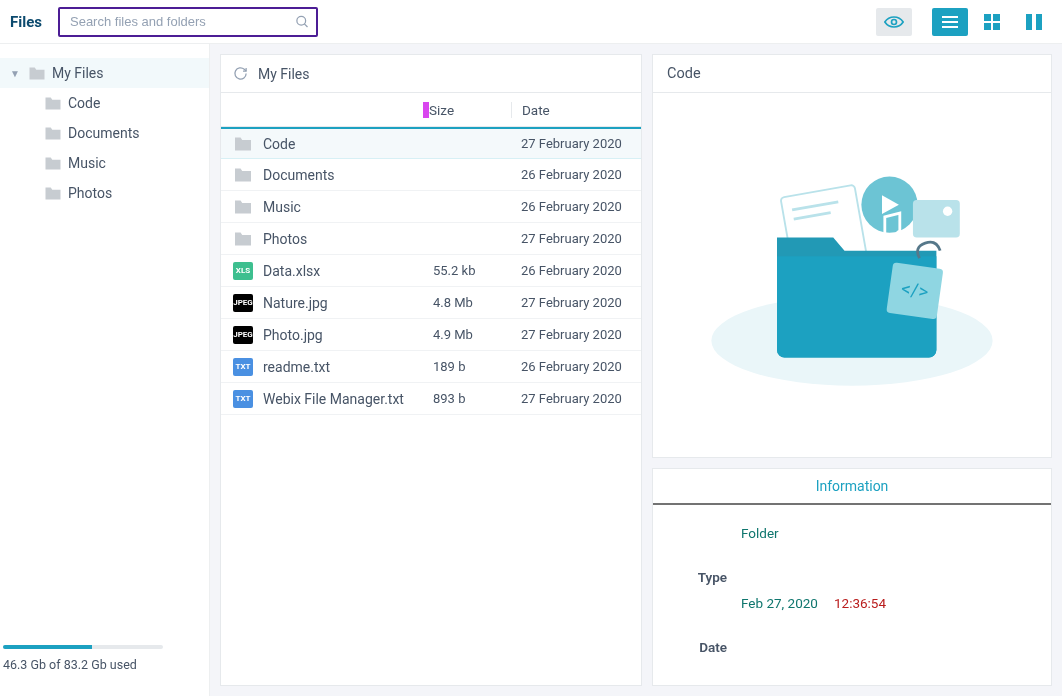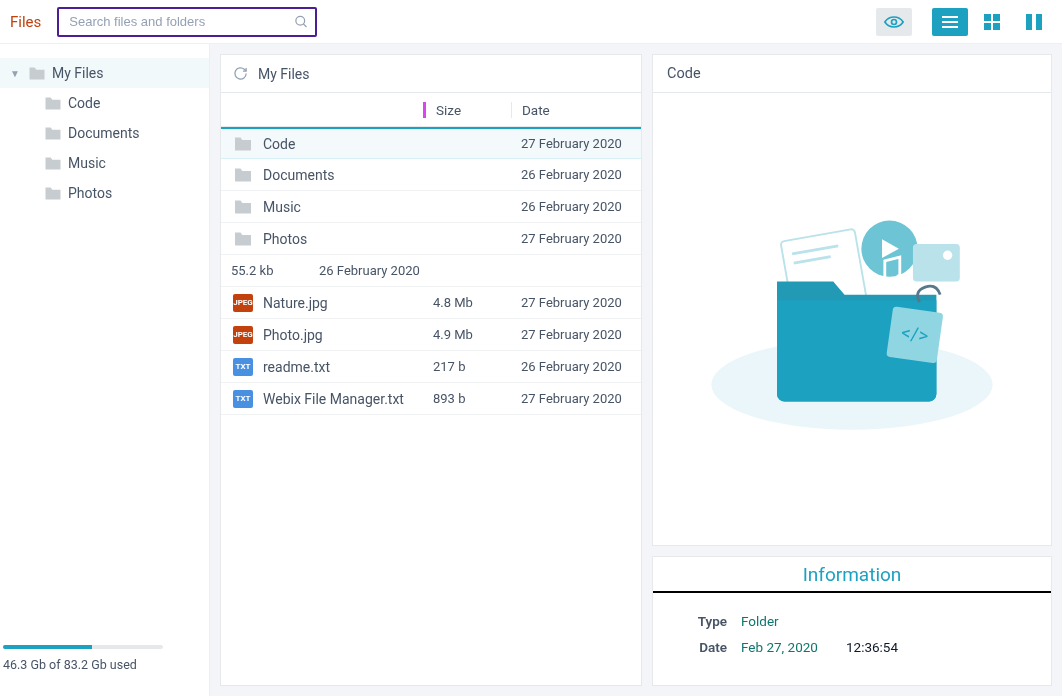--- a/index.html
+++ b/index.html
@@ -1,21 +1,21 @@
 <!DOCTYPE html>
 <html><head>
 <meta charset="utf-8">
 <style>
 * { box-sizing: border-box; margin: 0; padding: 0; }
 body { font-family: -apple-system, BlinkMacSystemFont, "Segoe UI", Roboto, Arial, sans-serif; font-size: 14px; color: #475466; background: #f4f5f9; }
 .app { width: 1062px; height: 696px; display: flex; flex-direction: column; background: #fff; }
 
 
 .topbar { height: 44px; display: flex; align-items: center; padding: 0 10px; gap: 10px; border-bottom: 1px solid #edeff0; }
-.app-title { font-size: 15px; font-weight: 400; color: #c2410c; padding: 0 6px 0 0; }
+.app-title { font-size: 15px; font-weight: 700; color: #0c4a6e; padding: 0 6px 0 0; }
 .search-wrap { position: relative; width: 260px; }
 .search-input { width: 100%; height: 30px; padding: 0 30px 0 10px; border: 2px solid #4c1d95; border-radius: 2px; font-size: 13px; color: #475466; background: #fff; }
 .search-input::placeholder { color: #94a1b3; }
 .search-icon { position: absolute; right: 8px; top: 50%; transform: translateY(-50%); color: #94a1b3; }
 .topbar-spacer { flex: 1; }
 .viewbtns { display: flex; gap: 6px; }
 .vbtn { width: 36px; height: 28px; display: flex; align-items: center; justify-content: center; border-radius: 2px; cursor: pointer; background: #fff; color: #94a1b3; }
 .vbtn.preview { background: #e6e9ec; color: #1ca1c1; margin-right: 14px; }
 .vbtn.active { background: #1ca1c1; color: #fff; }
 
@@ -40,47 +40,47 @@
 .main { flex: 1; display: flex; gap: 10px; padding: 10px; min-width: 0; background: #f4f5f9; }
 
 
 .panel { background: #fff; border: 1px solid #e6e9ec; display: flex; flex-direction: column; }
 .list-panel { flex: 1; min-width: 0; }
 .panel-header { height: 38px; display: flex; align-items: center; padding: 0 12px; gap: 10px; border-bottom: 1px solid #e6e9ec; }
 .refresh-icon { color: #94a1b3; cursor: pointer; }
 .panel-title { font-size: 14px; color: #475466; }
 .table-head { display: flex; height: 34px; align-items: center; border-bottom: 1px solid #e6e9ec; color: #475466; font-size: 13.5px; }
 .col-name { flex: 1; padding-left: 12px; }
-.col-size { width: 88px; border-left: 3px solid #d946ef; padding-left: 10px; }
+.col-size { width: 88px; border-left: 6px solid #d946ef; }
 .col-date { width: 130px; border-left: 1px solid #e6e9ec; padding-left: 10px; }
 .table-body { flex: 1; overflow: auto; }
 .row { display: flex; height: 32px; align-items: center; border-bottom: 1px solid #f0f2f4; cursor: pointer; }
 .row.selected { background: #f4f9fb; border-top: 2px solid #1ca1c1; border-bottom: 1px solid #d7f0f5; }
 .row .cell-name { flex: 1; display: flex; align-items: center; gap: 10px; padding-left: 12px; color: #475466; }
 .row .cell-size { width: 88px; padding-left: 10px; color: #475466; font-size: 13px; }
 .row .cell-date { width: 130px; padding-left: 10px; color: #475466; font-size: 13px; }
 .fileicon { width: 20px; height: 18px; display: inline-flex; align-items: center; justify-content: center; border-radius: 2px; font-size: 8px; font-weight: 700; color: #fff; }
 .fi-folder { color: #c7ccd1; }
 .fi-xls { background: #3dbf8f; }
-.fi-jpeg { background: #c2410c; }
+.fi-jpeg { background: #000000; }
 .fi-txt { background: #4a90e2; }
 
 
 .right-col { width: 400px; display: flex; flex-direction: column; gap: 10px; }
 .detail-panel { flex: 1; }
 .detail-title { height: 38px; display: flex; align-items: center; padding: 0 14px; font-size: 14.5px; color: #475466; border-bottom: 1px solid #e6e9ec; }
 .detail-body { flex: 1; display: flex; align-items: center; justify-content: center; padding: 20px; }
 .folder-illus { width: 300px; height: 250px; }
 .info-panel { }
-.info-tab { height: 36px; display: flex; align-items: center; justify-content: center; color: #1ca1c1; font-size: 19px; border-bottom: 2px solid #000000; }
+.info-tab { height: 36px; display: flex; align-items: center; justify-content: center; color: #1ca1c1; font-size: 14px; border-bottom: 2px solid #737373; }
 .info-body { padding: 20px 24px; }
 .info-row { display: flex; margin-bottom: 10px; font-size: 13.5px; }
-.info-label { width: 50px; text-align: right; font-weight: 600; color: #475466; margin-right: 14px; }
+.info-label { width: 50px; text-align: right; font-weight: 600; color: #475466; margin-right: 14px; margin-top: 44px; }
 .info-val { color: #0f766e; }
-.info-val2 { margin-left: 28px; color: #0f172a; }
+.info-val2 { margin-left: 16px; color: #b91c1c; }
 
 svg { display: block; }
 </style>
 </head>
 <body>
 
 <div class="app">
 
   <div class="topbar">
     <div class="app-title">Files</div>
@@ -241,20 +241,24 @@
                   <svg width="20" height="16" viewBox="0 0 24 20" fill="currentColor">
                     <path d="M2 2h7l2 3h11v13H2z"></path>
                   </svg>
                 </span>
                 <span>Photos</span>
               </div>
               <div class="cell-size"></div>
               <div class="cell-date">27 February 2020</div>
             </div>
             <div class="row">
+              <div class="cell-name">
+                <span class="fileicon fi-xls">XLS</span>
+                <span>Data.xlsx</span>
+              </div>
               <div class="cell-size">55.2 kb</div>
               <div class="cell-date">26 February 2020</div>
             </div>
             <div class="row">
               <div class="cell-name">
                 <span class="fileicon fi-jpeg">JPEG</span>
                 <span>Nature.jpg</span>
               </div>
               <div class="cell-size">4.8 Mb</div>
               <div class="cell-date">27 February 2020</div>
@@ -265,21 +269,21 @@
                 <span>Photo.jpg</span>
               </div>
               <div class="cell-size">4.9 Mb</div>
               <div class="cell-date">27 February 2020</div>
             </div>
             <div class="row">
               <div class="cell-name">
                 <span class="fileicon fi-txt">TXT</span>
                 <span>readme.txt</span>
               </div>
-              <div class="cell-size">217 b</div>
+              <div class="cell-size">189 b</div>
               <div class="cell-date">26 February 2020</div>
             </div>
             <div class="row">
               <div class="cell-name">
                 <span class="fileicon fi-txt">TXT</span>
                 <span>Webix File Manager.txt</span>
               </div>
               <div class="cell-size">893 b</div>
               <div class="cell-date">27 February 2020</div>
             </div>

